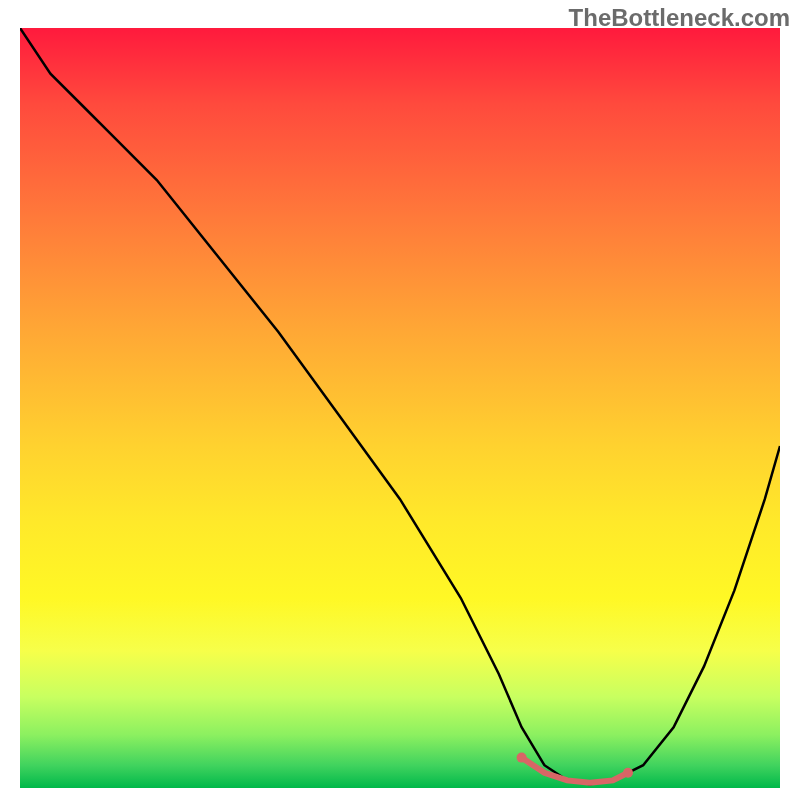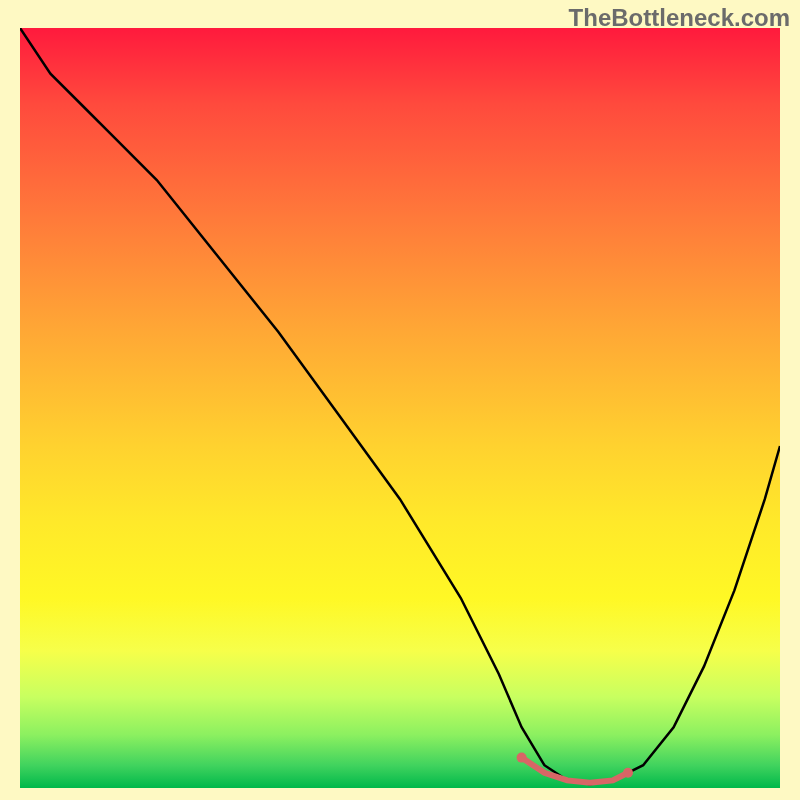--- a/index.html
+++ b/index.html
@@ -1,21 +1,21 @@
 <!DOCTYPE html>
 <html><head>
 <meta charset="utf-8">
 <style>
   * { margin: 0; padding: 0; box-sizing: border-box; }
   html, body { width: 800px; height: 800px; background: #000; overflow: hidden; }
   .container {
     position: relative;
     width: 800px;
     height: 800px;
-    background: #fef9c3;
+    background: #ffffff;
   }
   .watermark {
     position: absolute;
     top: 4px;
     right: 10px;
     color: #6b6b6b;
     font-family: Arial, Helvetica, sans-serif;
     font-size: 24px;
     font-weight: bold;
     z-index: 10;

